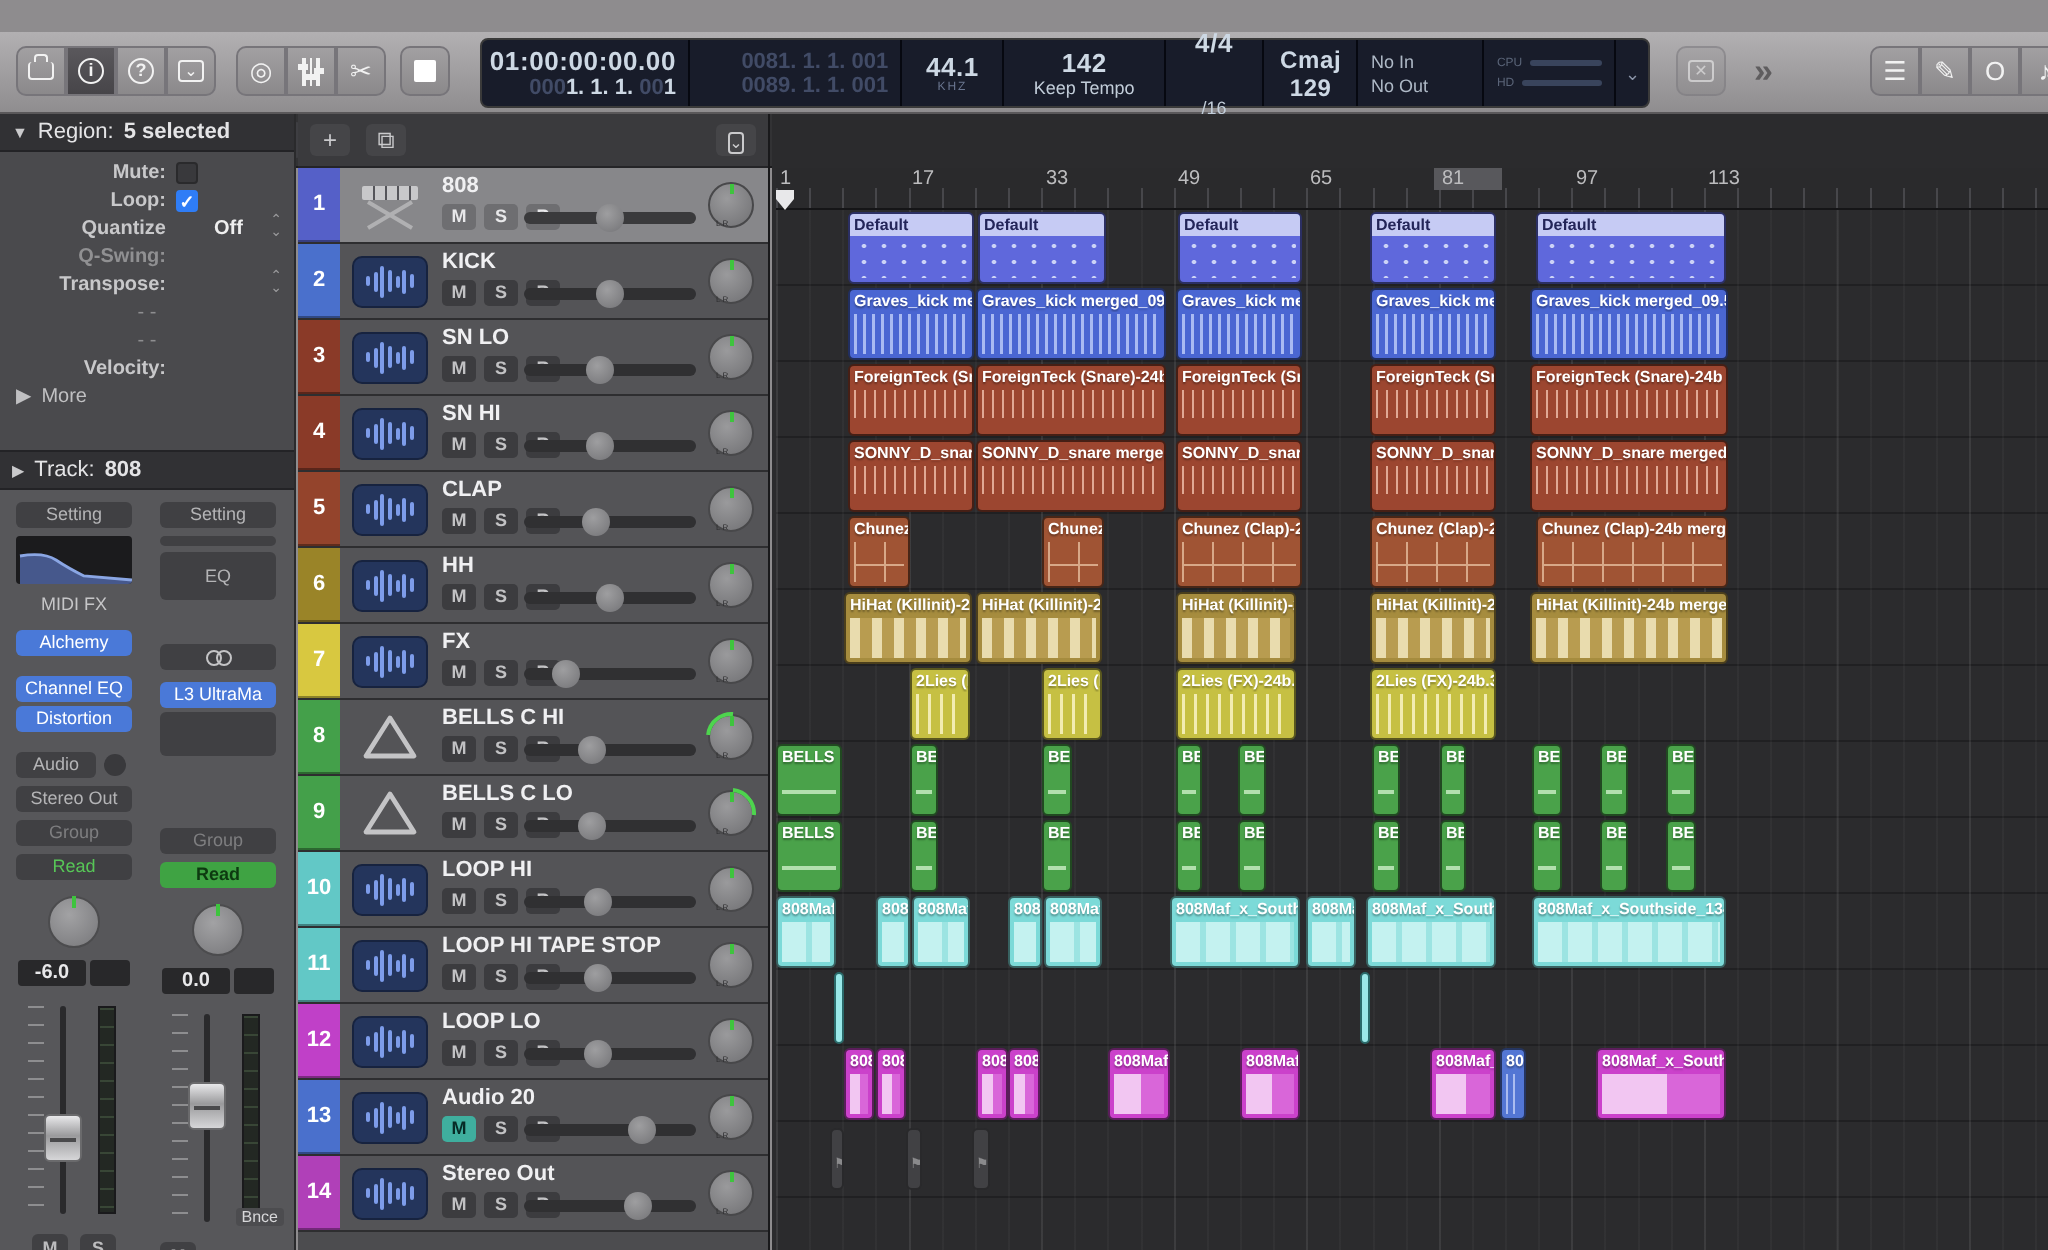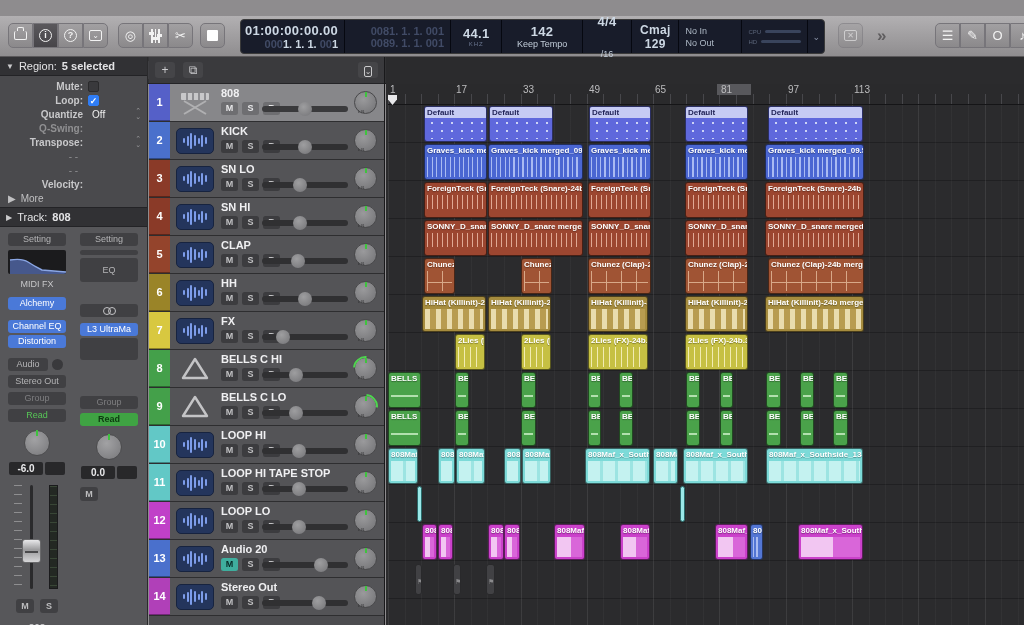--- a/index.html
+++ b/index.html
@@ -61,28 +61,28 @@
   .slider-mini{display:flex;align-items:center;gap:3px;}
   .slider-mini .ln{width:46px;height:2px;background:#1e1e20;position:relative;}
   .slider-mini .th{position:absolute;top:-5px;width:9px;height:9px;background:#bdbdbf;clip-path:polygon(50% 0,100% 40%,100% 100%,0 100%,0 40%);}
   .arr{font-size:12px;}
 
   
   .inspector{position:absolute;left:0;top:57px;width:148px;height:568px;background:#57575a;border-right:1px solid #2a2a2c;}
   .insp-hdr{height:19px;background:#313134;border-bottom:1px solid #232326;color:#e4e4e6;font-size:11px;display:flex;align-items:center;padding:0 6px;gap:5px;}
   .insp-hdr .tri{font-size:8px;color:#cacacc;}
   .insp-hdr b{font-weight:bold;}
-  .params{background:#4a4a4d;border-bottom:1px solid #232326;padding:3px 0 2px;}
+  .params{background:#4a4a4d;border-bottom:1px solid #232326;padding:3px 0 20px;}
   .prow{height:14px;display:flex;align-items:center;font-size:10px;color:#c8c8ca;}
   .prow .pl{width:88px;text-align:right;font-weight:bold;padding-right:5px;}
   .prow .pl.dimp{color:#909092;font-weight:bold;}
   .chk{width:11px;height:11px;background:#39393c;border:1px solid #2a2a2c;border-radius:2px;}
   .chk.on{background:#2f7df6;border-color:#2f7df6;color:#fff;font-size:9px;line-height:10px;text-align:center;font-weight:bold;}
   .stp{margin-left:auto;margin-right:6px;color:#9a9a9c;font-size:7px;line-height:6px;}
-  .pval{font-weight:normal;color:#efefef;margin-left:4px;}
+  .pval{font-weight:bold;color:#efefef;margin-left:19px;}
   .dashrow{justify-content:center;color:#8e8e90;}
   .morerow{padding-left:8px;color:#c0c0c2;gap:5px;}
   
   .strips{display:flex;gap:10px;padding:6px 4px 0 6px;}
   .strip{width:62px;display:flex;flex-direction:column;align-items:center;}
   .sbtn{width:58px;height:13px;background:#404043;border-radius:3px;color:#b4b4b6;font-size:9px;text-align:center;line-height:13px;overflow:hidden;white-space:nowrap;}
   .sbtn.dimb{color:#7e7e80;}
   .sbtn.bluep{background:#4a79d8;color:#fff;}
   .sbtn.readtxt{color:#57c657;}
   .sbtn.readbtn{background:#3fa343;color:#0d3a10;font-weight:bold;}
@@ -463,20 +463,27 @@
           </div>
         <div class="sbtn bluep" style="margin-top:6px;">L3 UltraMa</div>
         <div class="sbtn" style="margin-top:2px;height:22px;"></div>
         <div class="sbtn dimb" style="margin-top:36px;">Group</div>
         <div class="sbtn readbtn" style="margin-top:4px;">Read</div>
         <div class="panknob" style="margin-top:8px;"></div>
         <div class="valrow" style="margin-top:6px;">
             <span class="valbox">0.0</span>
             <span class="valbox empty"></span>
           </div>
+        <div class="faderwrap">
+          <span class="fscale"></span>
+          <span class="ftrack"></span>
+          <span class="fthumb" style="top:36px;"></span>
+          <span class="fmeter"></span>
+          <span class="bnce">Bnce</span>
+        </div>
         <div class="msrow" style="justify-content:flex-start;width:58px;">
           <span class="msb">M</span>
         </div>
 
       </div>
     </div>
   </div>
 
   <div class="trackpanel">
     <div class="tp-hdr">

